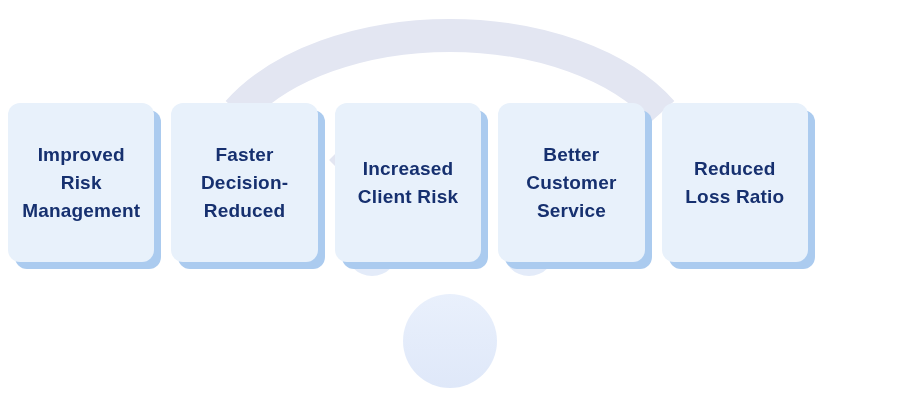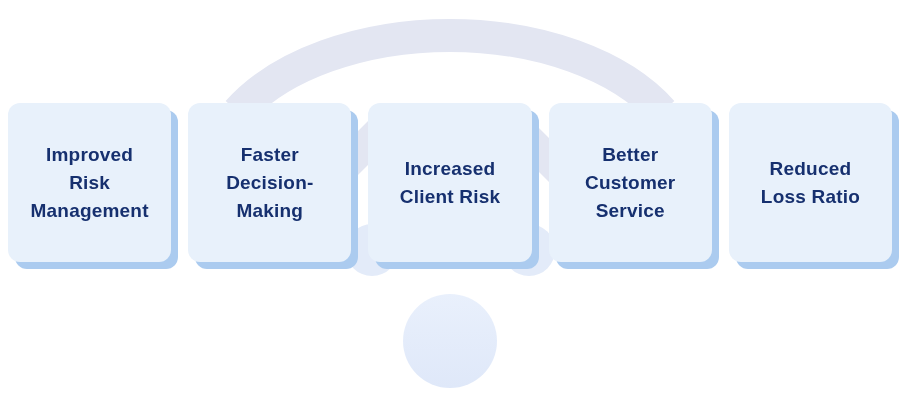--- a/index.html
+++ b/index.html
@@ -42,21 +42,21 @@
     stroke-width: 31;
     fill: none;
   }
   .blob { fill: var(--blob); }
   .grad-top   { stop-color: var(--circle-top); }
   .grad-bottom{ stop-color: var(--circle-bottom); }
   .cards-row {
     position: absolute;
     left: 8px;
     top: 103px;
-    width: 884px;
+    width: 800px;
     height: 159px;
     display: flex;
     gap: 17px;
   }
   .card {
     flex: 1;
     background: var(--card);
     border-radius: 12px;
     box-shadow: 7px 7px 0 0 var(--card-shadow);
     display: flex;
@@ -100,21 +100,21 @@
 
   <div class="cards-row">
     <div class="card">
       <span class="card-label">Improved
 Risk
 Management</span>
     </div>
     <div class="card">
       <span class="card-label">Faster
 Decision-
-Making</span>
+Reduced</span>
     </div>
     <div class="card">
       <span class="card-label">Increased
 Client Risk</span>
     </div>
     <div class="card">
       <span class="card-label">Better
 Customer
 Service</span>
     </div>

